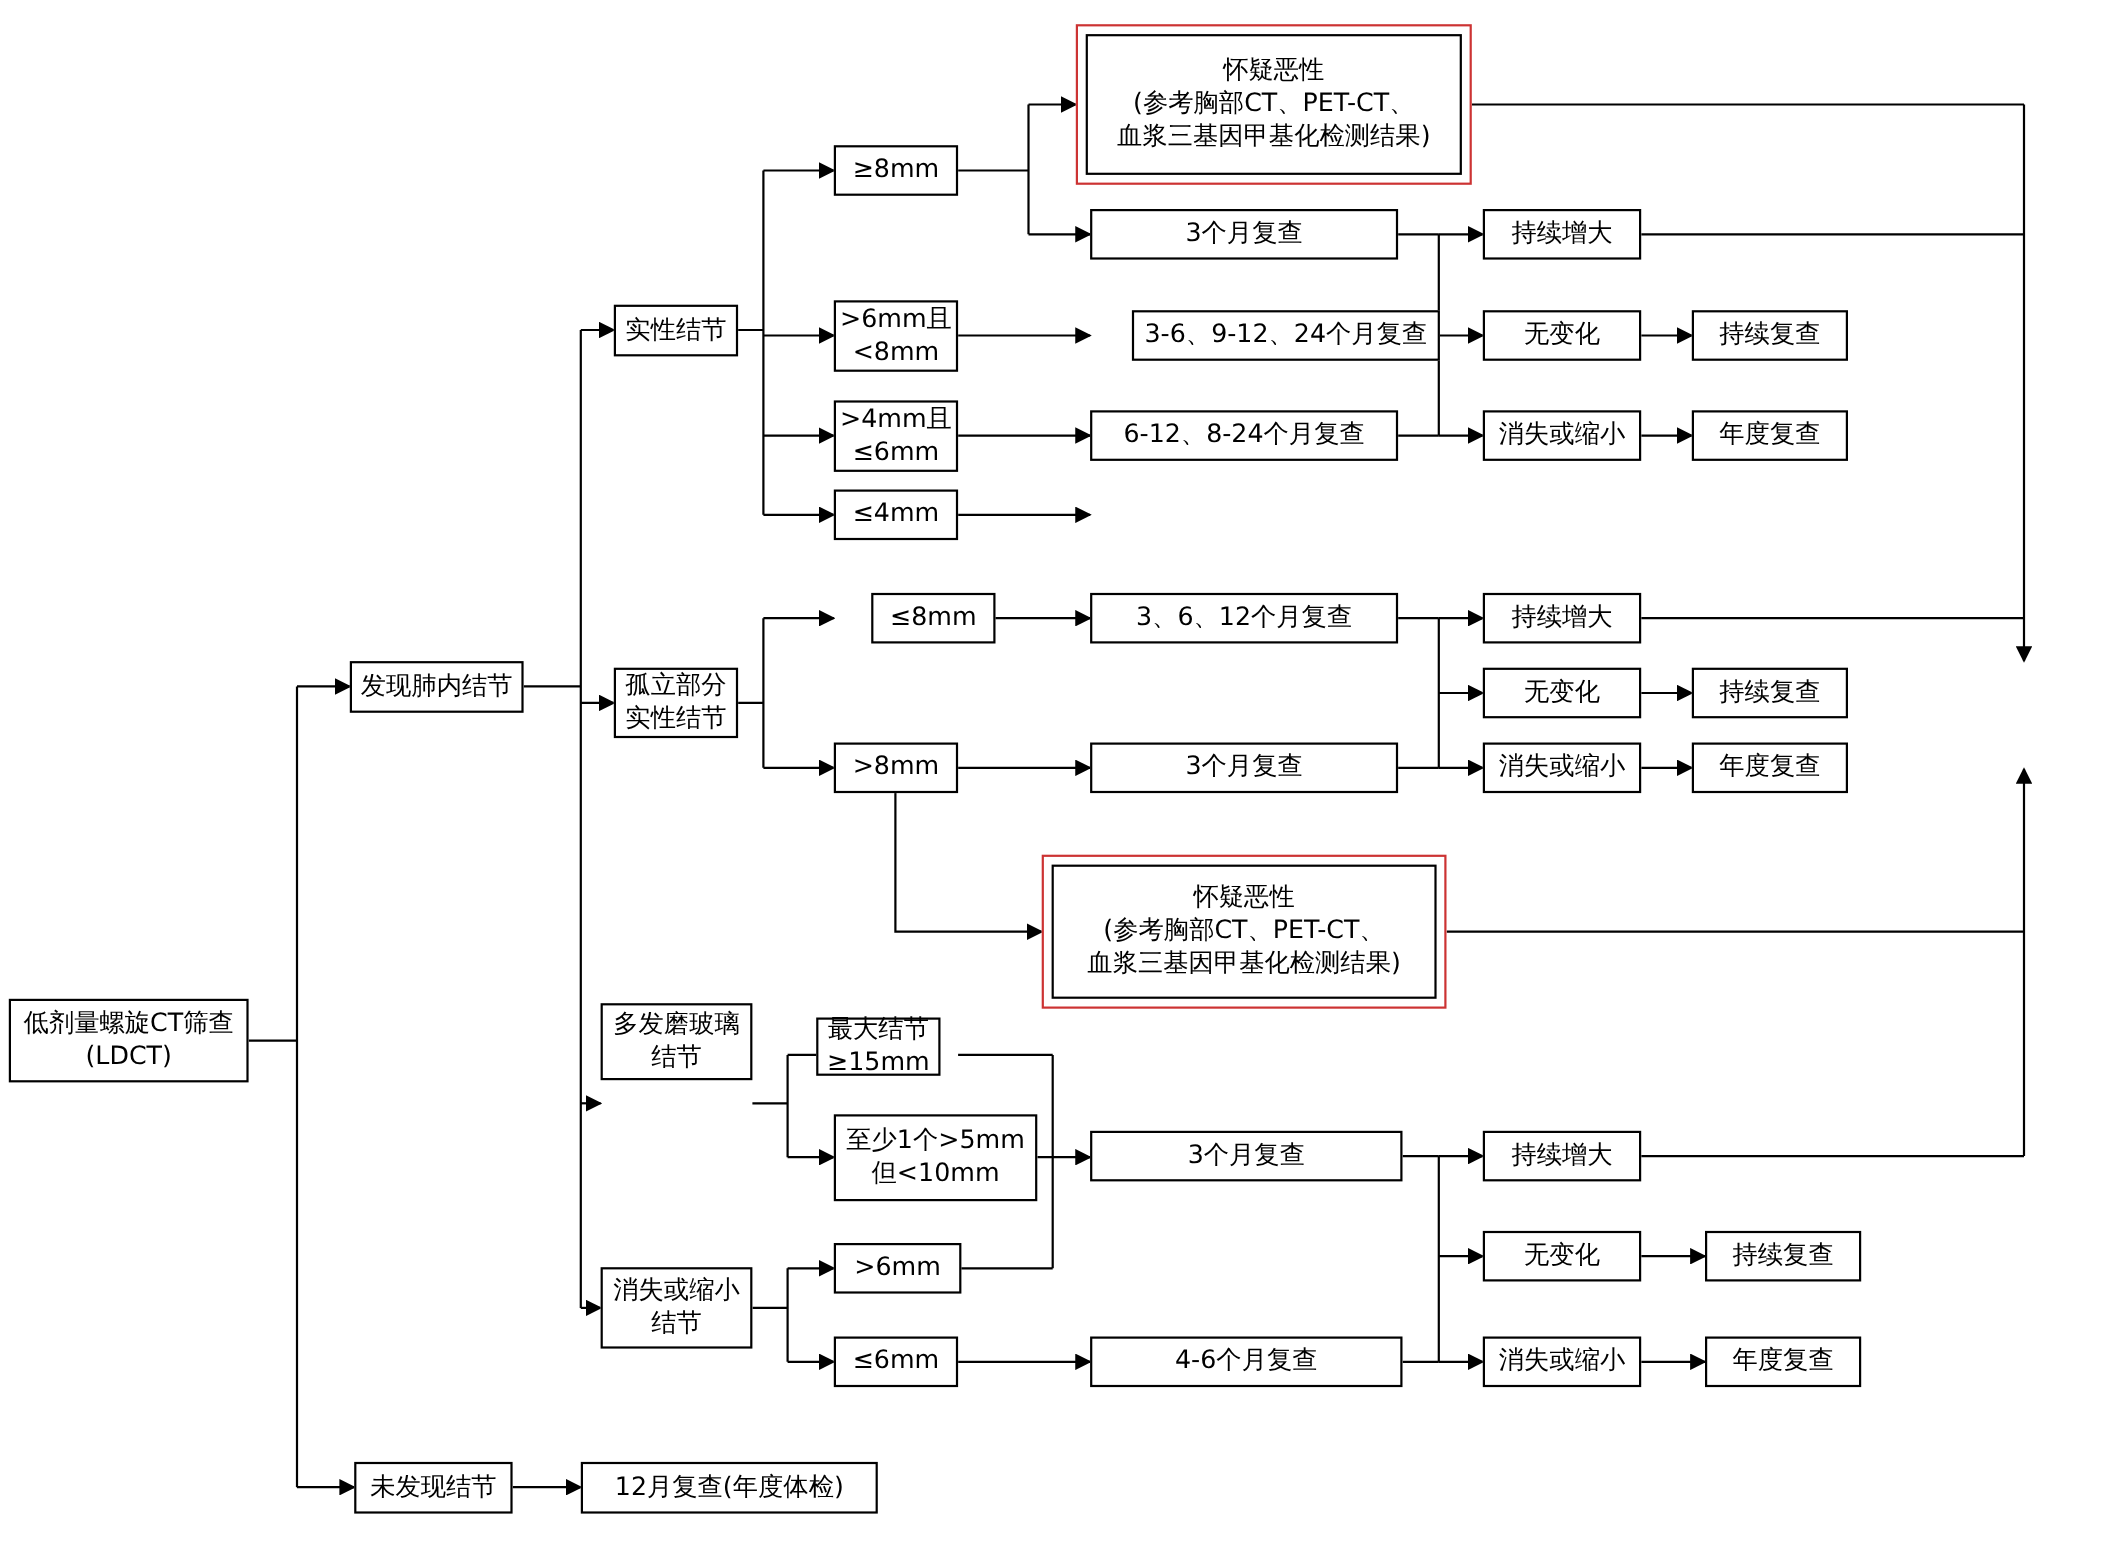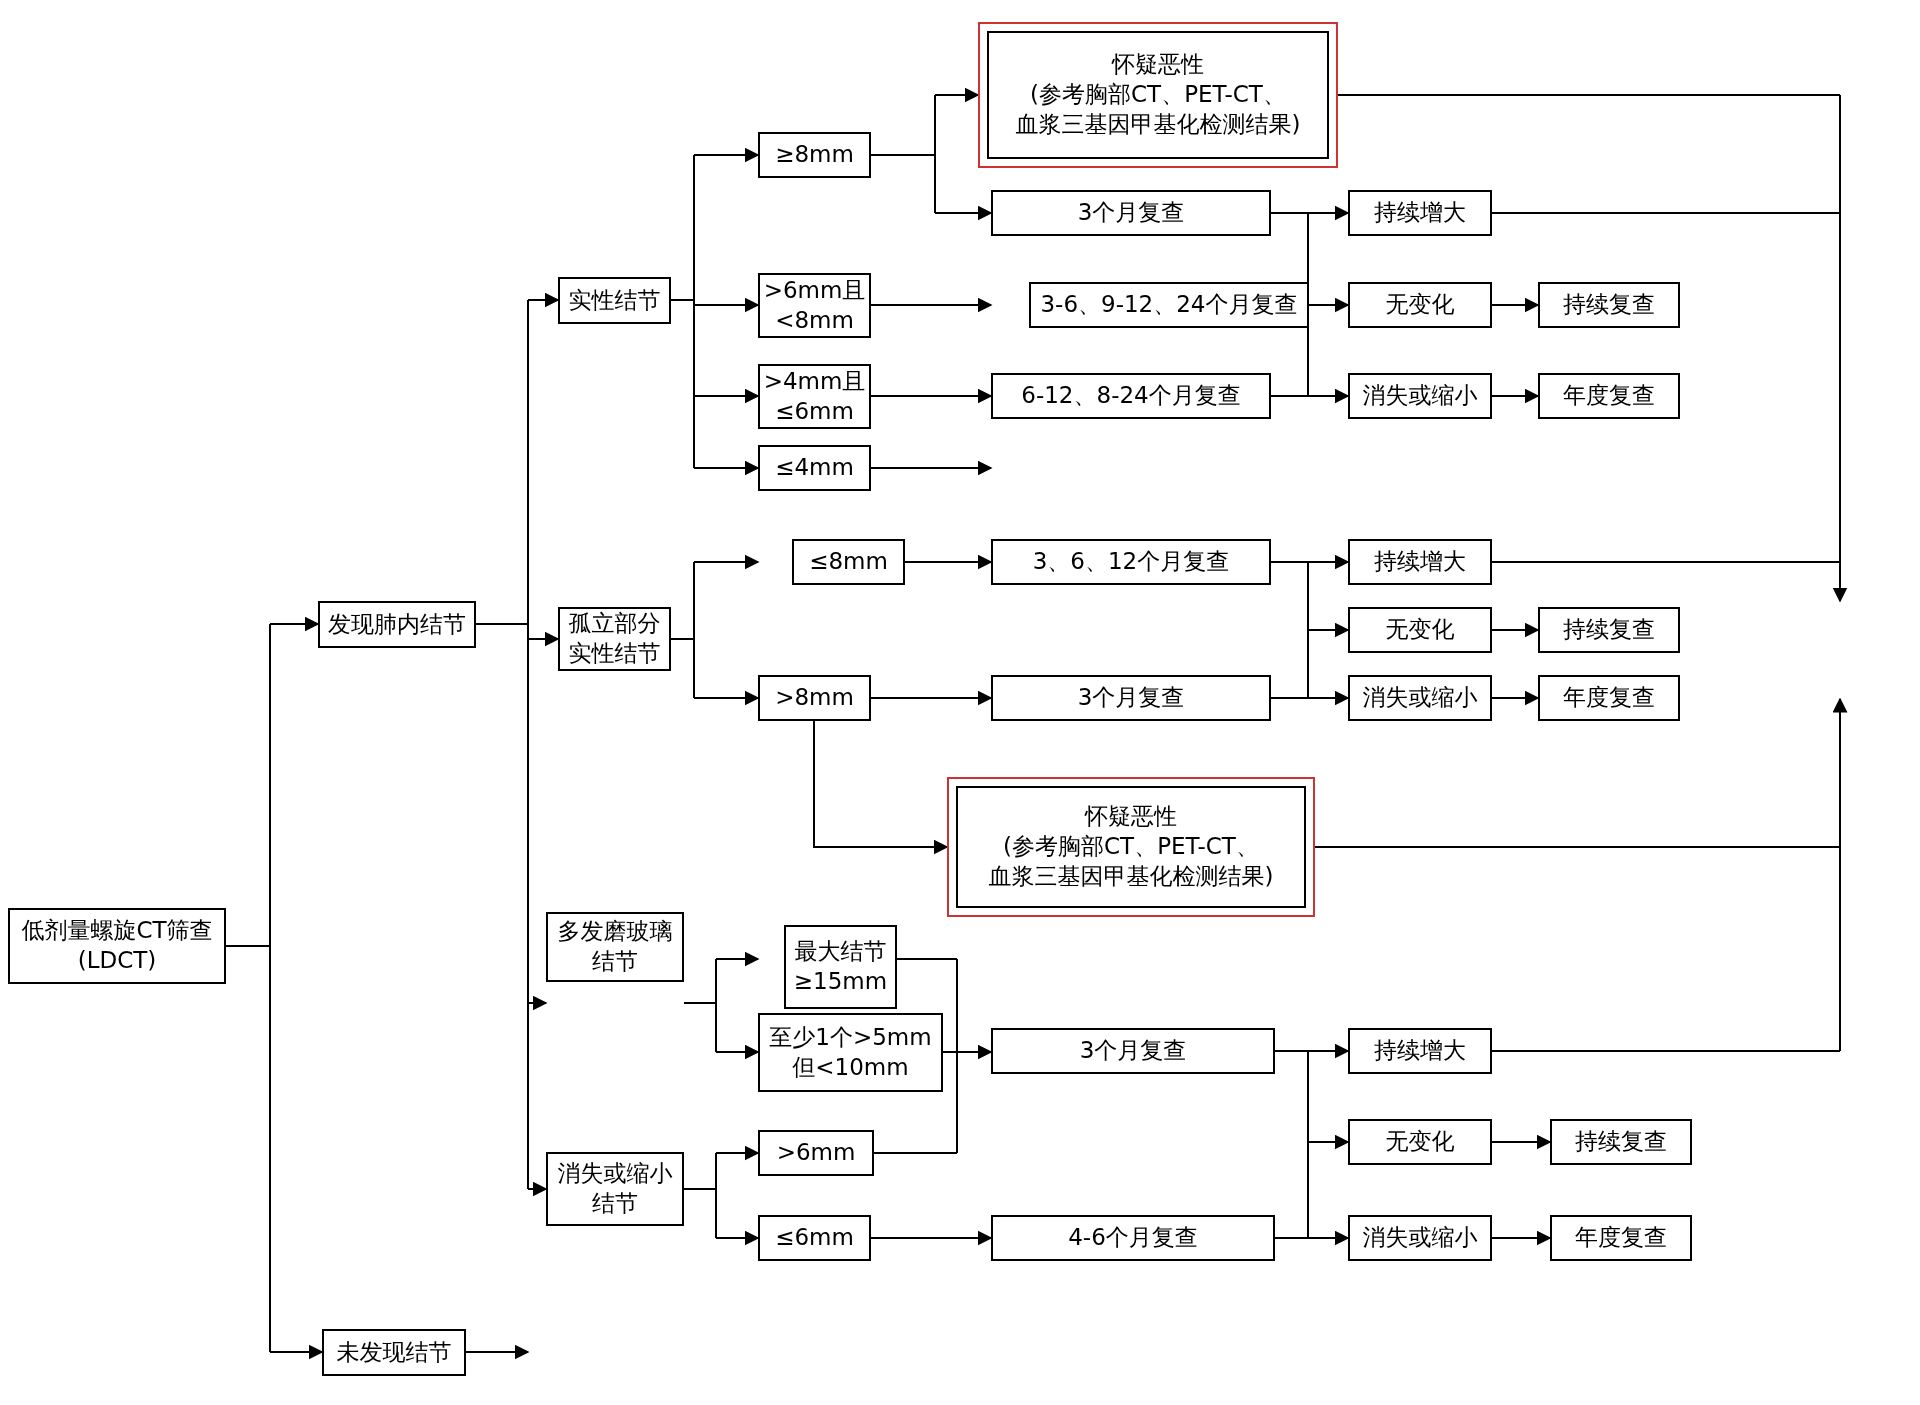--- a/index.html
+++ b/index.html
@@ -134,38 +134,39 @@
     <path class="connector" marker-end="url(#arrowhead)" d="M1492 1142 H1550"></path>
     <path class="connector" marker-end="url(#arrowhead)" d="M1492 1238 H1550"></path>
     <path class="connector" marker-end="url(#arrowhead)" d="M1840 95 V601"></path>
     <path class="connector" marker-end="url(#arrowhead)" d="M1840 1051 V699"></path>
   </svg>
 
   <div class="node" style="left:8px; top:908px; width:218px; height:76px">低剂量螺旋CT筛查
 (LDCT)</div>
   <div class="node" style="left:318px; top:601px; width:158px; height:47px">发现肺内结节</div>
   <div class="node" style="left:322px; top:1329px; width:144px; height:47px">未发现结节</div>
+  <div class="node" style="left:528px; top:1329px; width:270px; height:47px">12月复查(年度体检)</div>
 
   <div class="node" style="left:558px; top:277px; width:113px; height:47px">实性结节</div>
   <div class="node" style="left:558px; top:607px; width:113px; height:64px">孤立部分
 实性结节</div>
   <div class="node" style="left:546px; top:912px; width:138px; height:70px">多发磨玻璃
 结节</div>
   <div class="node" style="left:546px; top:1152px; width:138px; height:74px">消失或缩小
 结节</div>
 
   <div class="node" style="left:758px; top:132px; width:113px; height:46px">≥8mm</div>
   <div class="node" style="left:758px; top:273px; width:113px; height:65px">&gt;6mm且
 &lt;8mm</div>
   <div class="node" style="left:758px; top:364px; width:113px; height:65px">&gt;4mm且
 ≤6mm</div>
   <div class="node" style="left:758px; top:445px; width:113px; height:46px">≤4mm</div>
   <div class="node" style="left:792px; top:539px; width:113px; height:46px">≤8mm</div>
   <div class="node" style="left:758px; top:675px; width:113px; height:46px">&gt;8mm</div>
-  <div class="node" style="left:784px; top:925px; width:113px; height:84px">最大结节
+  <div class="node" style="left:742px; top:925px; width:113px; height:53px">最大结节
 ≥15mm</div>
   <div class="node" style="left:758px; top:1013px; width:185px; height:79px">至少1个&gt;5mm
 但&lt;10mm</div>
   <div class="node" style="left:758px; top:1130px; width:116px; height:46px">&gt;6mm</div>
   <div class="node" style="left:758px; top:1215px; width:113px; height:46px">≤6mm</div>
 
   <div class="node red" style="left:978px; top:22px; width:360px; height:146px">
     <div class="inner">怀疑恶性
 (参考胸部CT、PET-CT、
 血浆三基因甲基化检测结果)</div>

